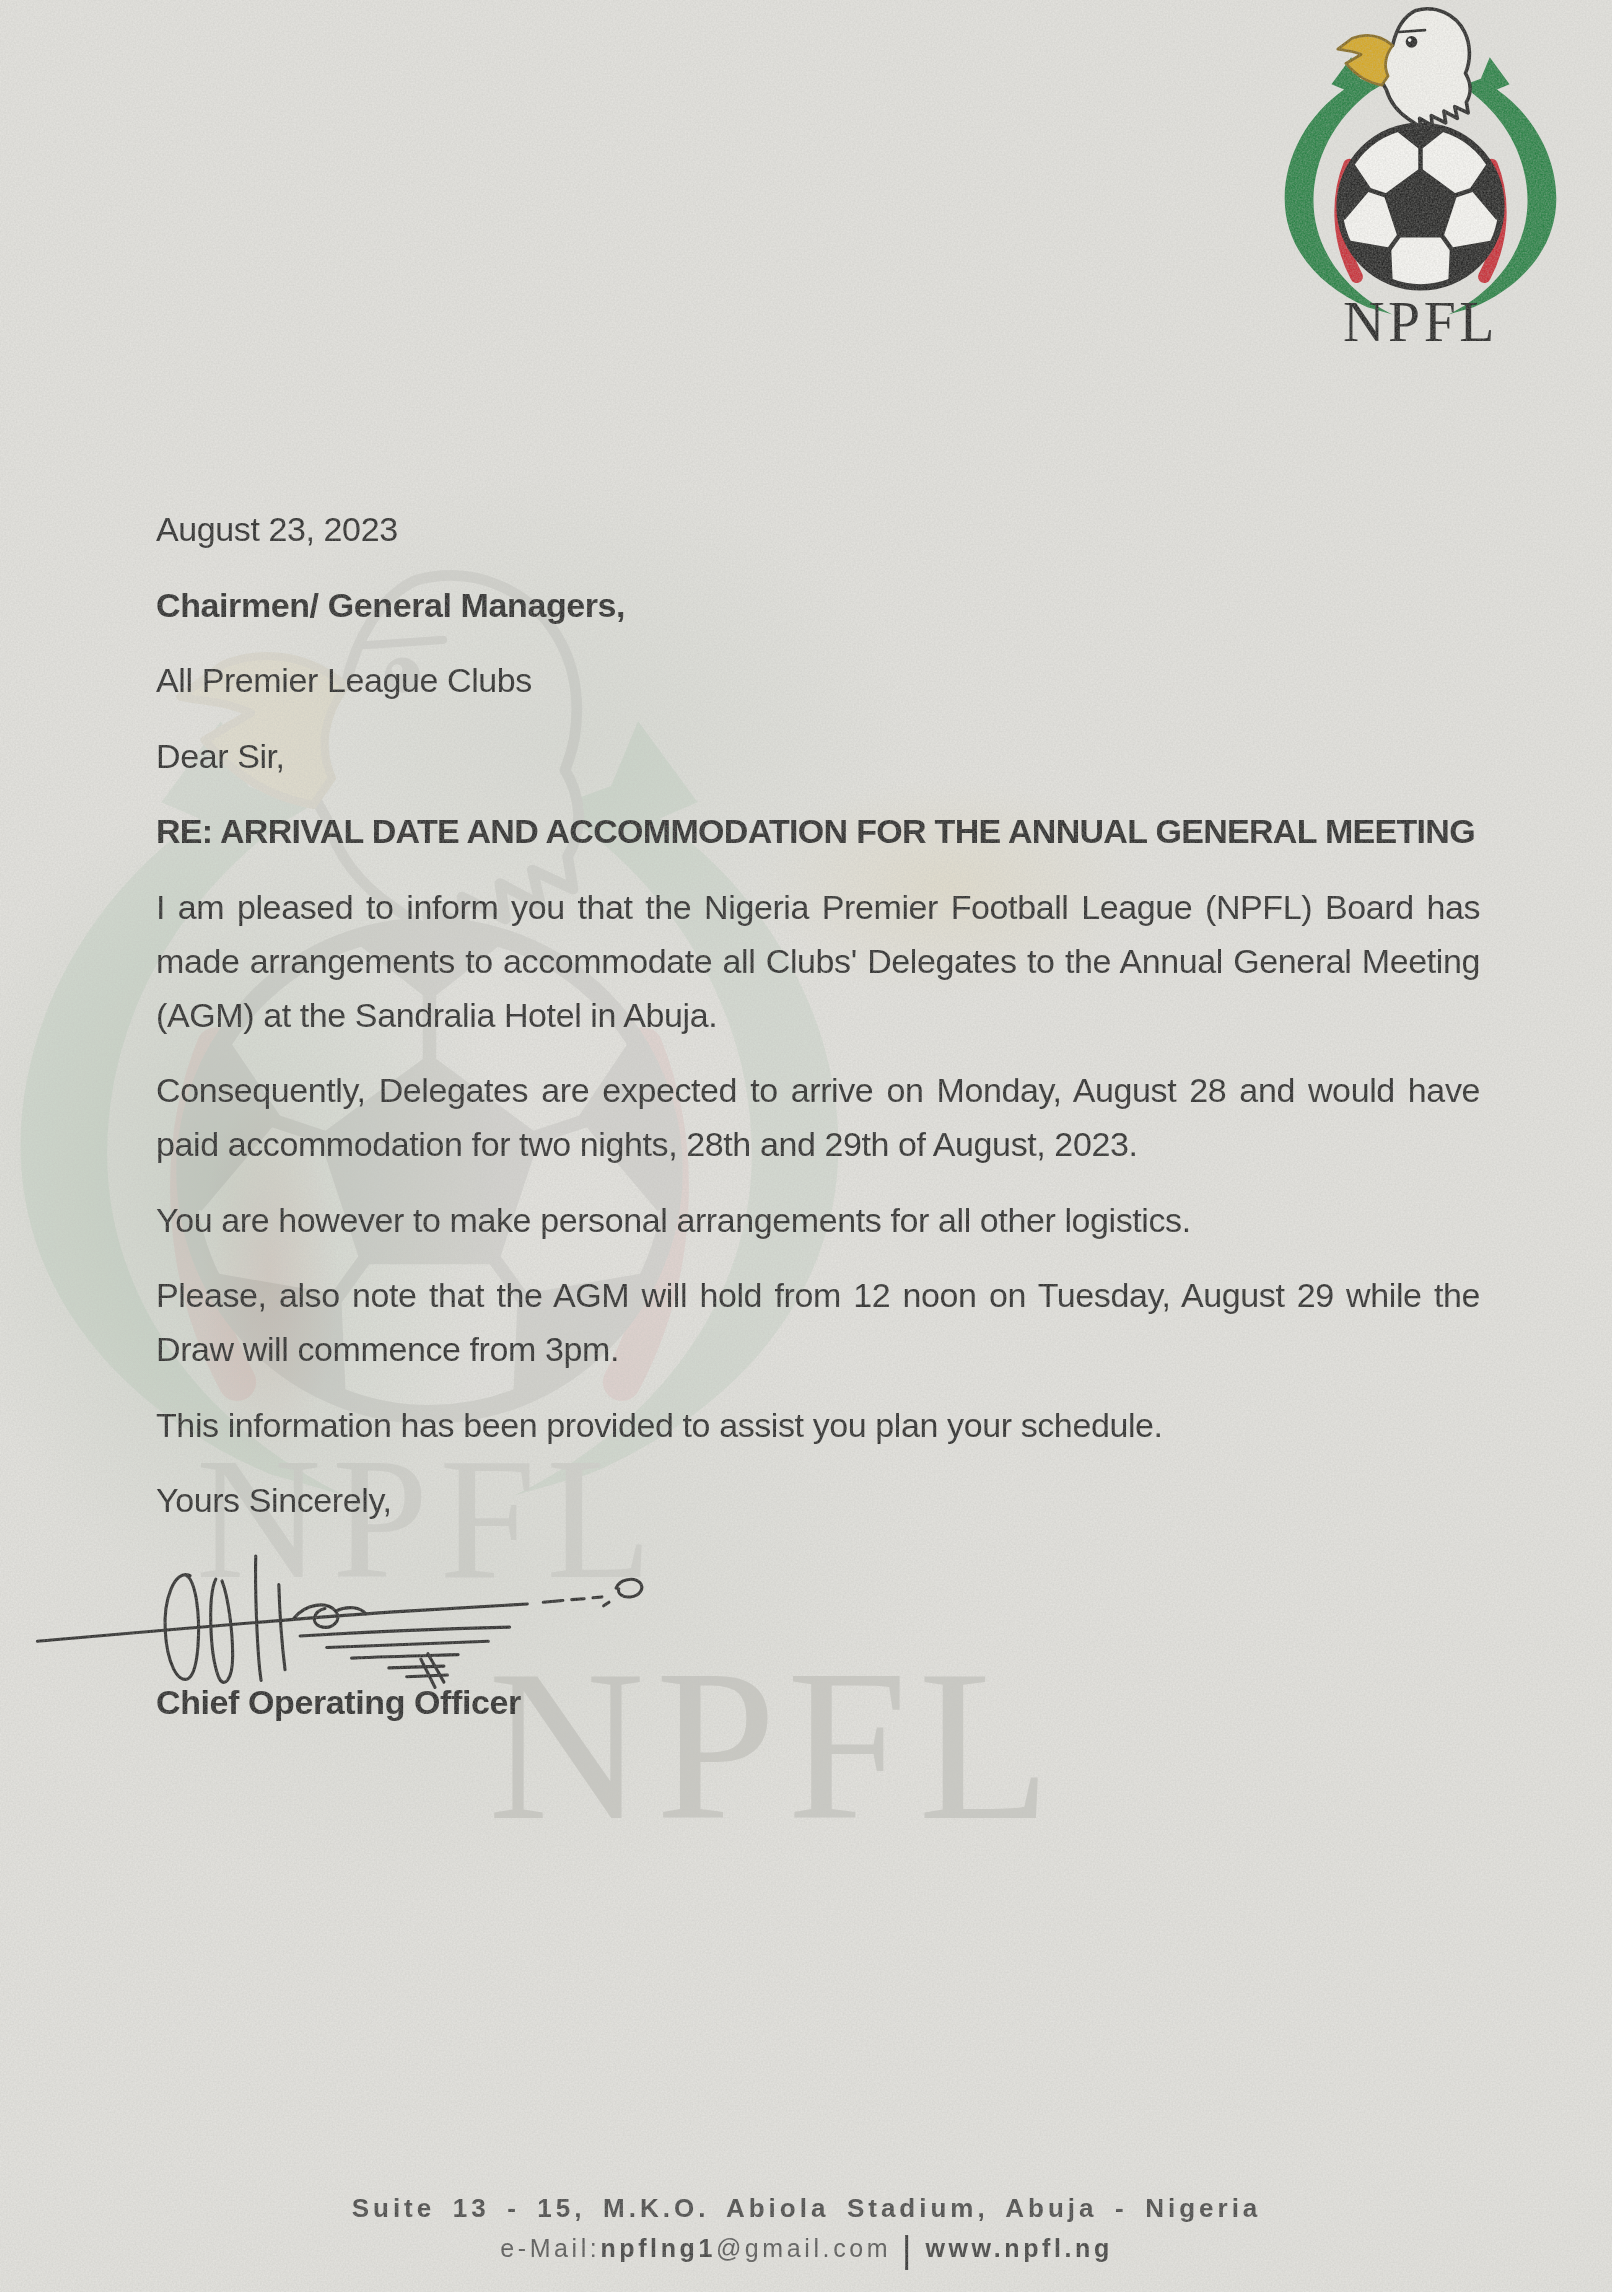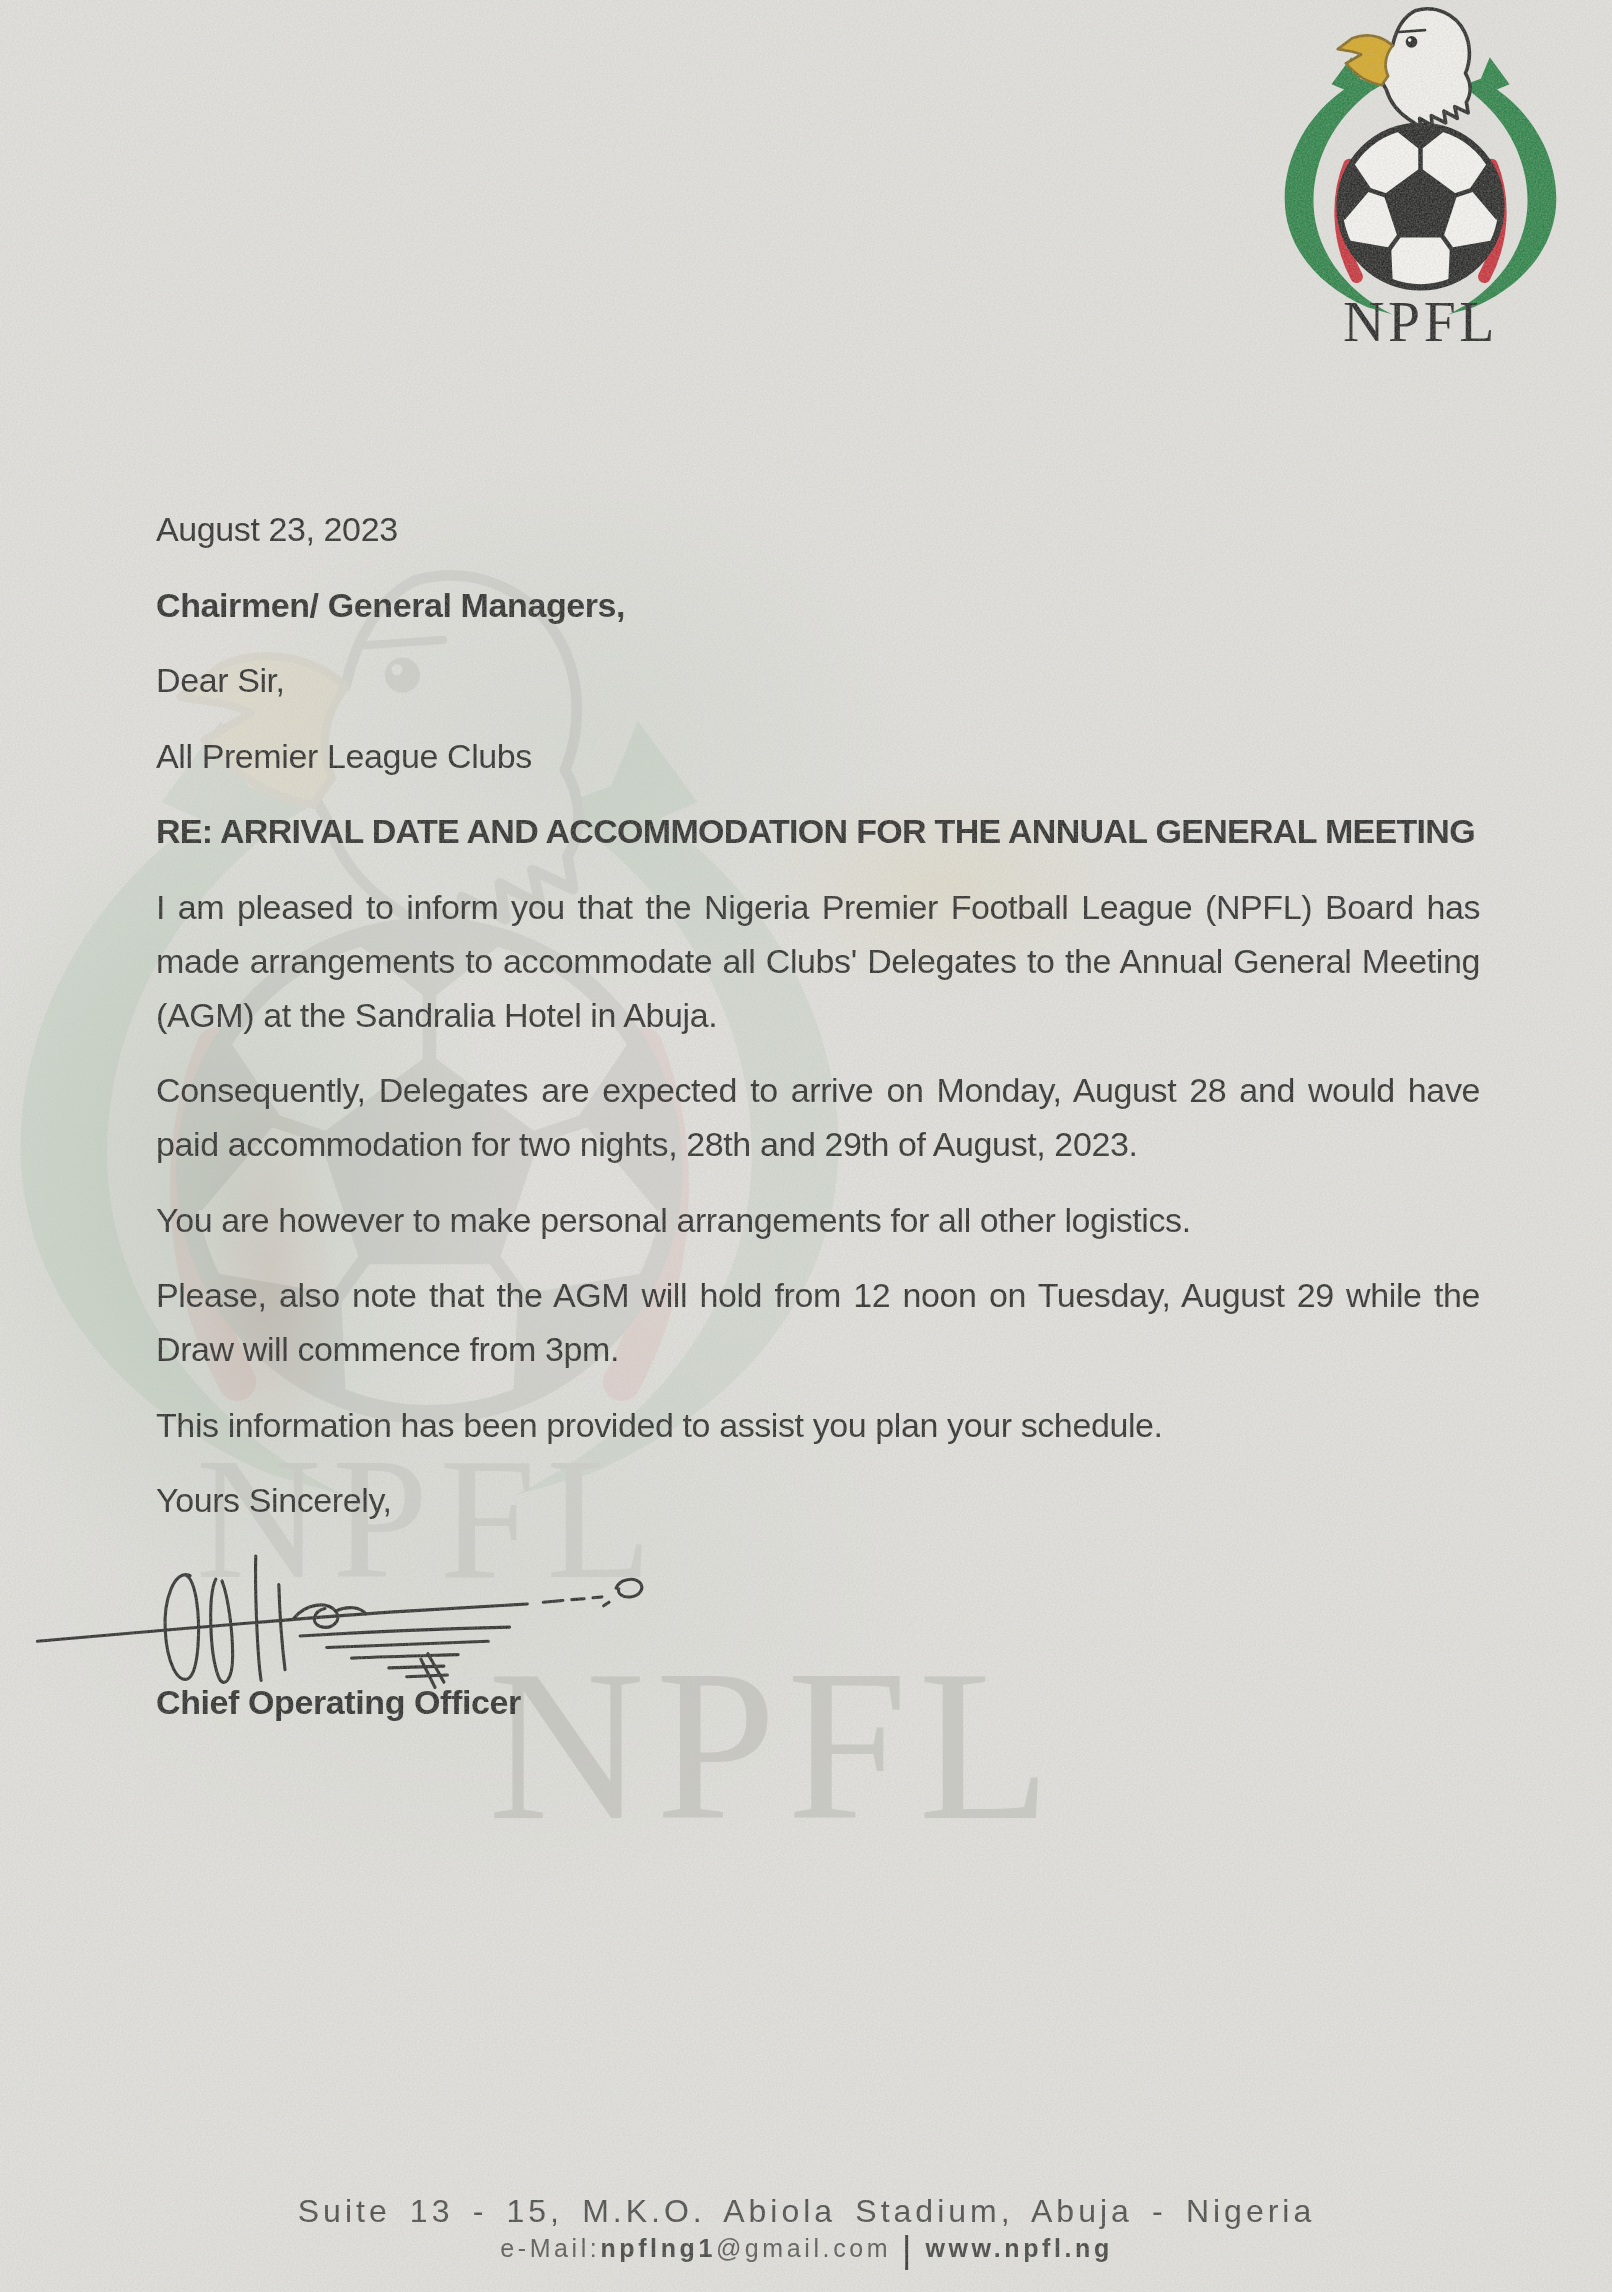--- a/index.html
+++ b/index.html
@@ -33,21 +33,21 @@
   }
   .content .blk{margin:0 0 21.5px 0;}
   .date{margin-bottom:100px;}
   .b{font-weight:700;}
   .subject{font-weight:700;letter-spacing:-0.7px;}
   .para{text-align:justify;text-align-last:left;}
   .sig-svg{display:block;margin:3.6px 0 -16px -123px;width:623px;height:142px;}
   .sig-name{font-weight:700;}
   .sig-title{font-weight:700;}
   .footer{position:absolute;left:0;right:0;z-index:2;text-align:center;white-space:nowrap;}
-  .footer-1{top:2193px;font-size:32px;font-weight:400;letter-spacing:4px;word-spacing:6.3px;color:#3c3c3c;}
+  .footer-1{top:2193px;font-size:26px;font-weight:700;letter-spacing:4px;word-spacing:6.3px;color:#3c3c3c;}
   .footer-2{top:2229px;font-size:25px;letter-spacing:3.6px;color:#4a4a4a;}
   .footer-2 .fb{font-weight:700;color:#333;}
   .footer-2 .sep{font-weight:400;font-size:36px;vertical-align:-5.4px;padding:0 10.7px;color:#222;}
   .noise{position:absolute;inset:0;z-index:3;pointer-events:none;opacity:0.55;}
 </style>
 </head>
 <body>
 
 <div class="page">
 
@@ -97,22 +97,22 @@
 
   <div class="wm-text">NPFL</div>
 
   <svg class="logo-main" viewBox="0 0 390 398" role="img">
     <use href="#npfl-logo"></use>
   </svg>
 
   <div class="content">
     <div class="blk date">August 23, 2023</div>
     <div class="blk b">Chairmen/ General Managers,</div>
+    <div class="blk">All Premier League Clubs</div>
     <div class="blk">Dear Sir,</div>
-    <div class="blk">All Premier League Clubs</div>
     <div class="blk subject">RE: ARRIVAL DATE AND ACCOMMODATION FOR THE ANNUAL GENERAL MEETING</div>
     <div class="blk para">I am pleased to inform you that the Nigeria Premier Football League (NPFL) Board has made arrangements to accommodate all Clubs' Delegates to the Annual General Meeting (AGM) at the Sandralia Hotel in Abuja.</div>
     <div class="blk para">Consequently, Delegates are expected to arrive on Monday, August 28 and would have paid accommodation for two nights, 28th and 29th of August, 2023.</div>
     <div class="blk para">You are however to make personal arrangements for all other logistics.</div>
     <div class="blk para">Please, also note that the AGM will hold from 12 noon on Tuesday, August 29 while the Draw will commence from 3pm.</div>
     <div class="blk para">This information has been provided to assist you plan your schedule.</div>
     <div class="blk">Yours Sincerely,</div>
 
     <svg class="sig-svg" viewBox="0 0 700 160" aria-hidden="true">
       <g fill="none" stroke="#1c1c1c" stroke-width="3.5" stroke-linecap="round" stroke-linejoin="round">

